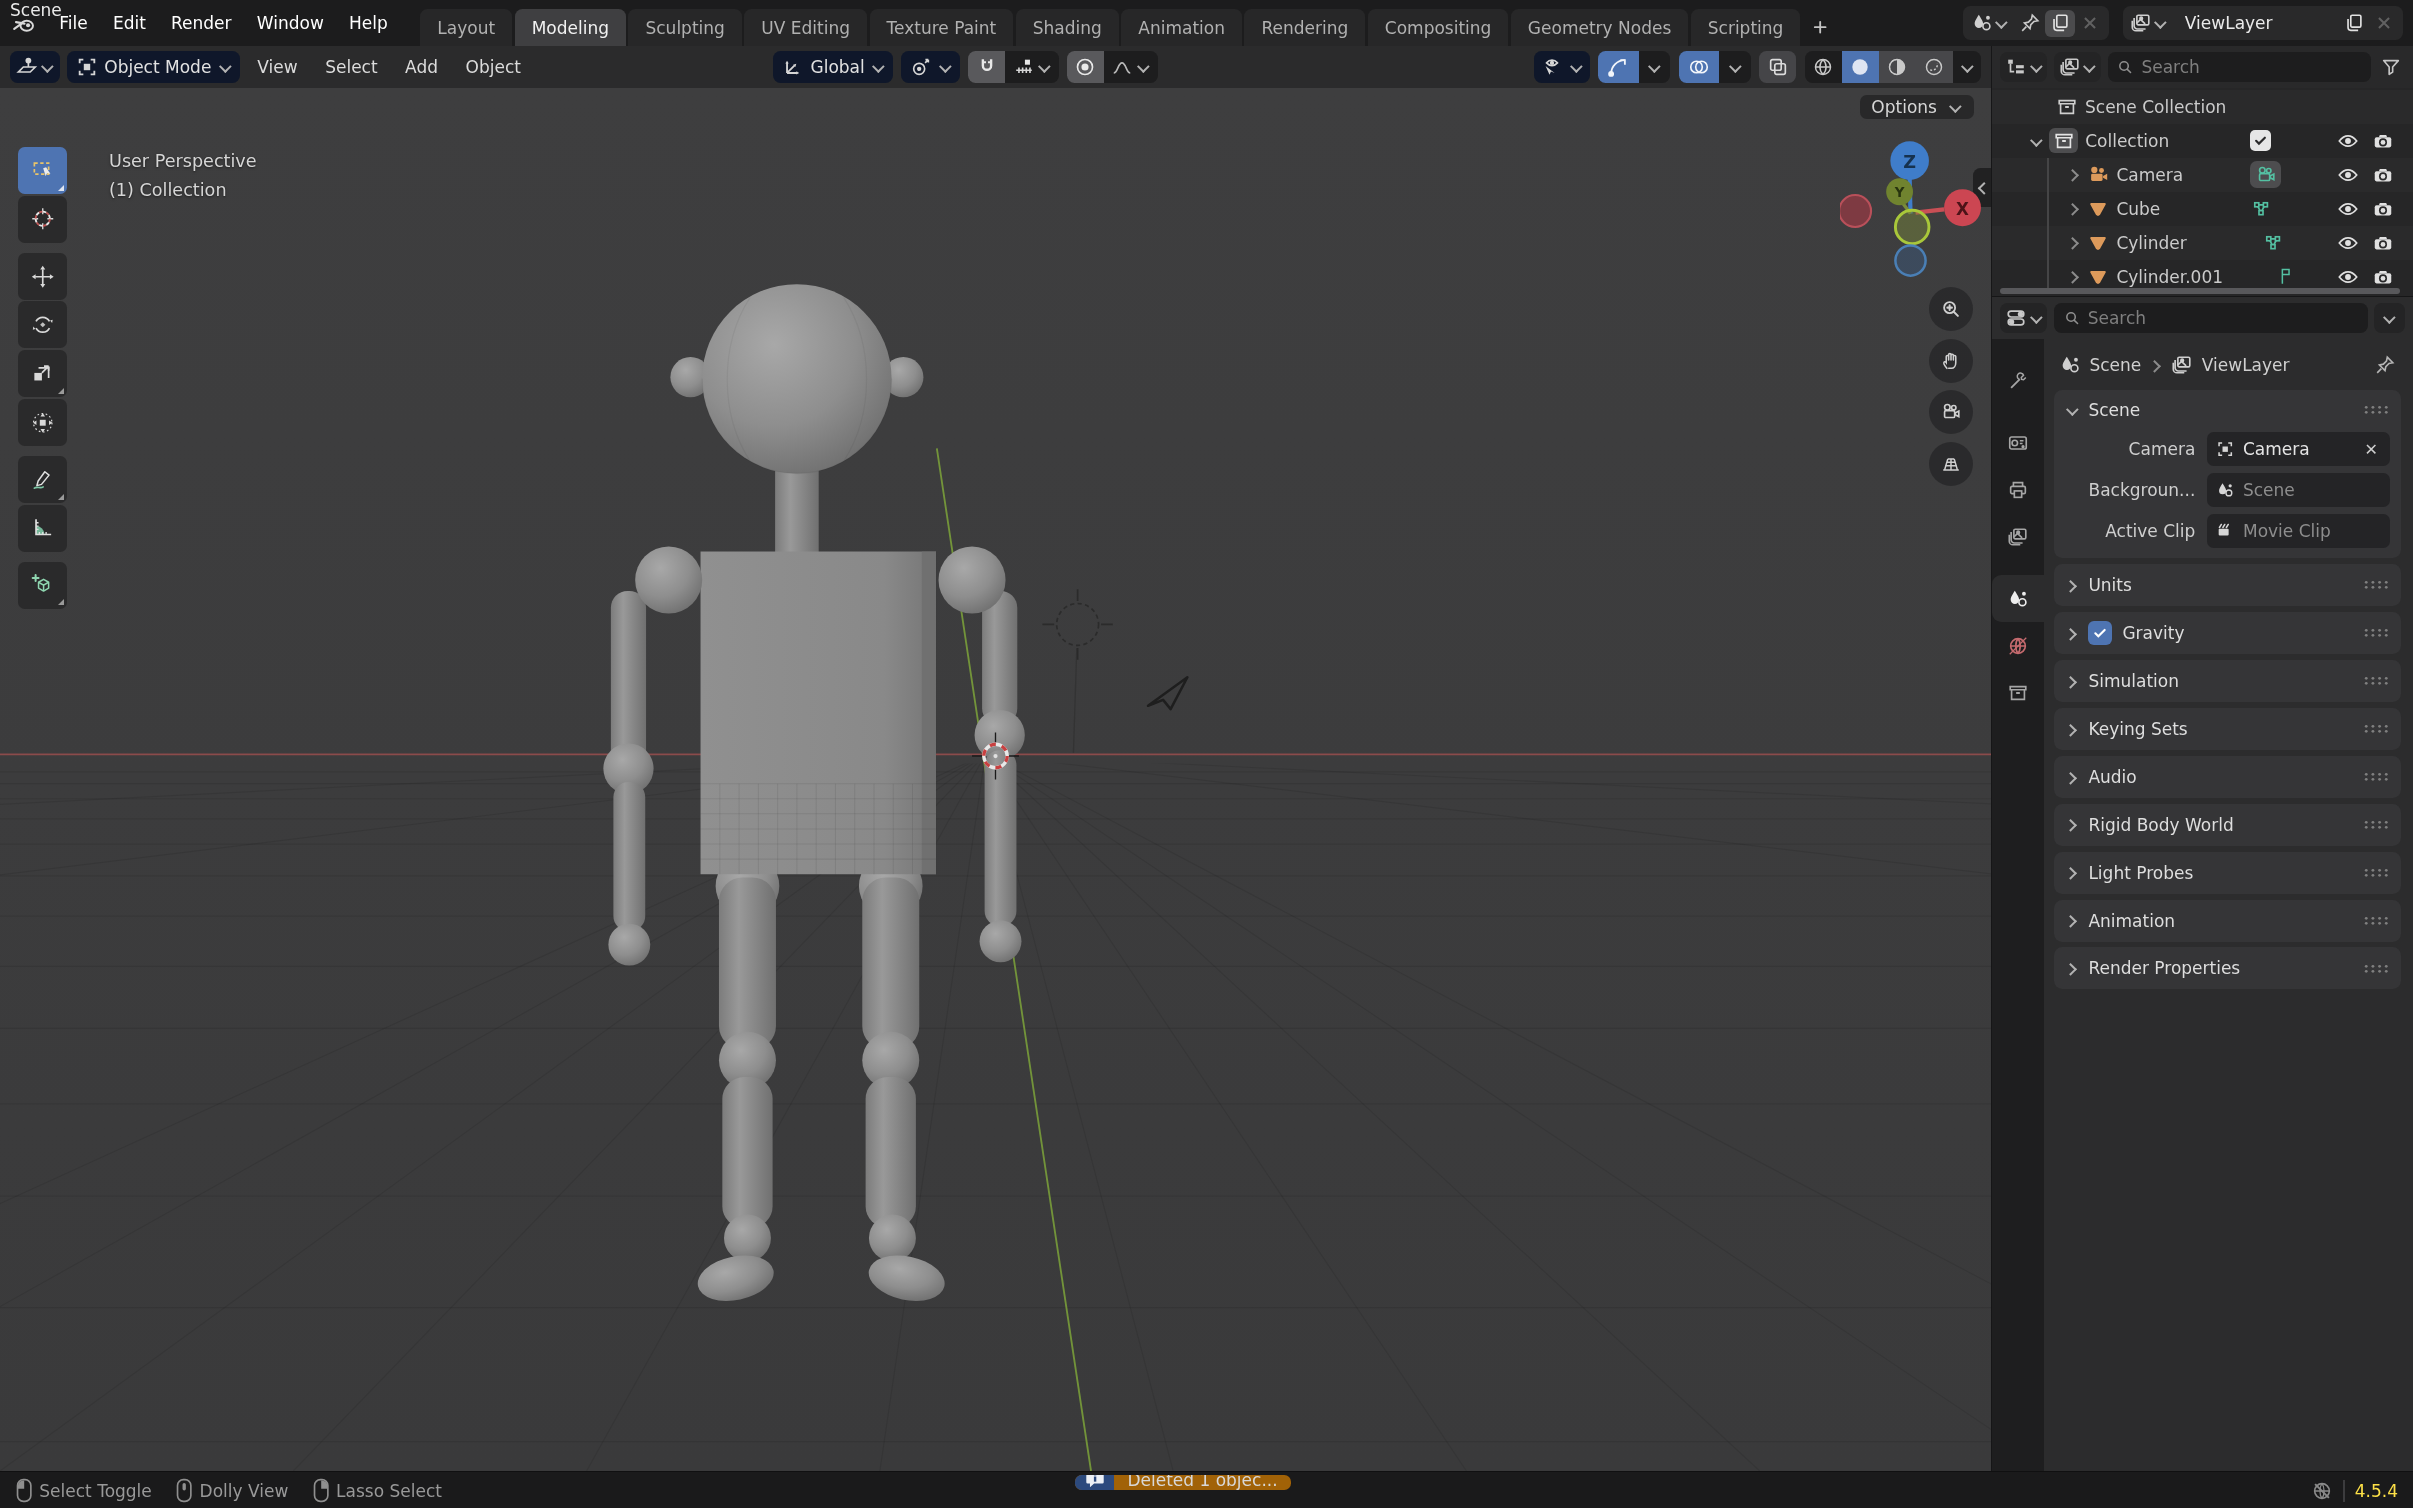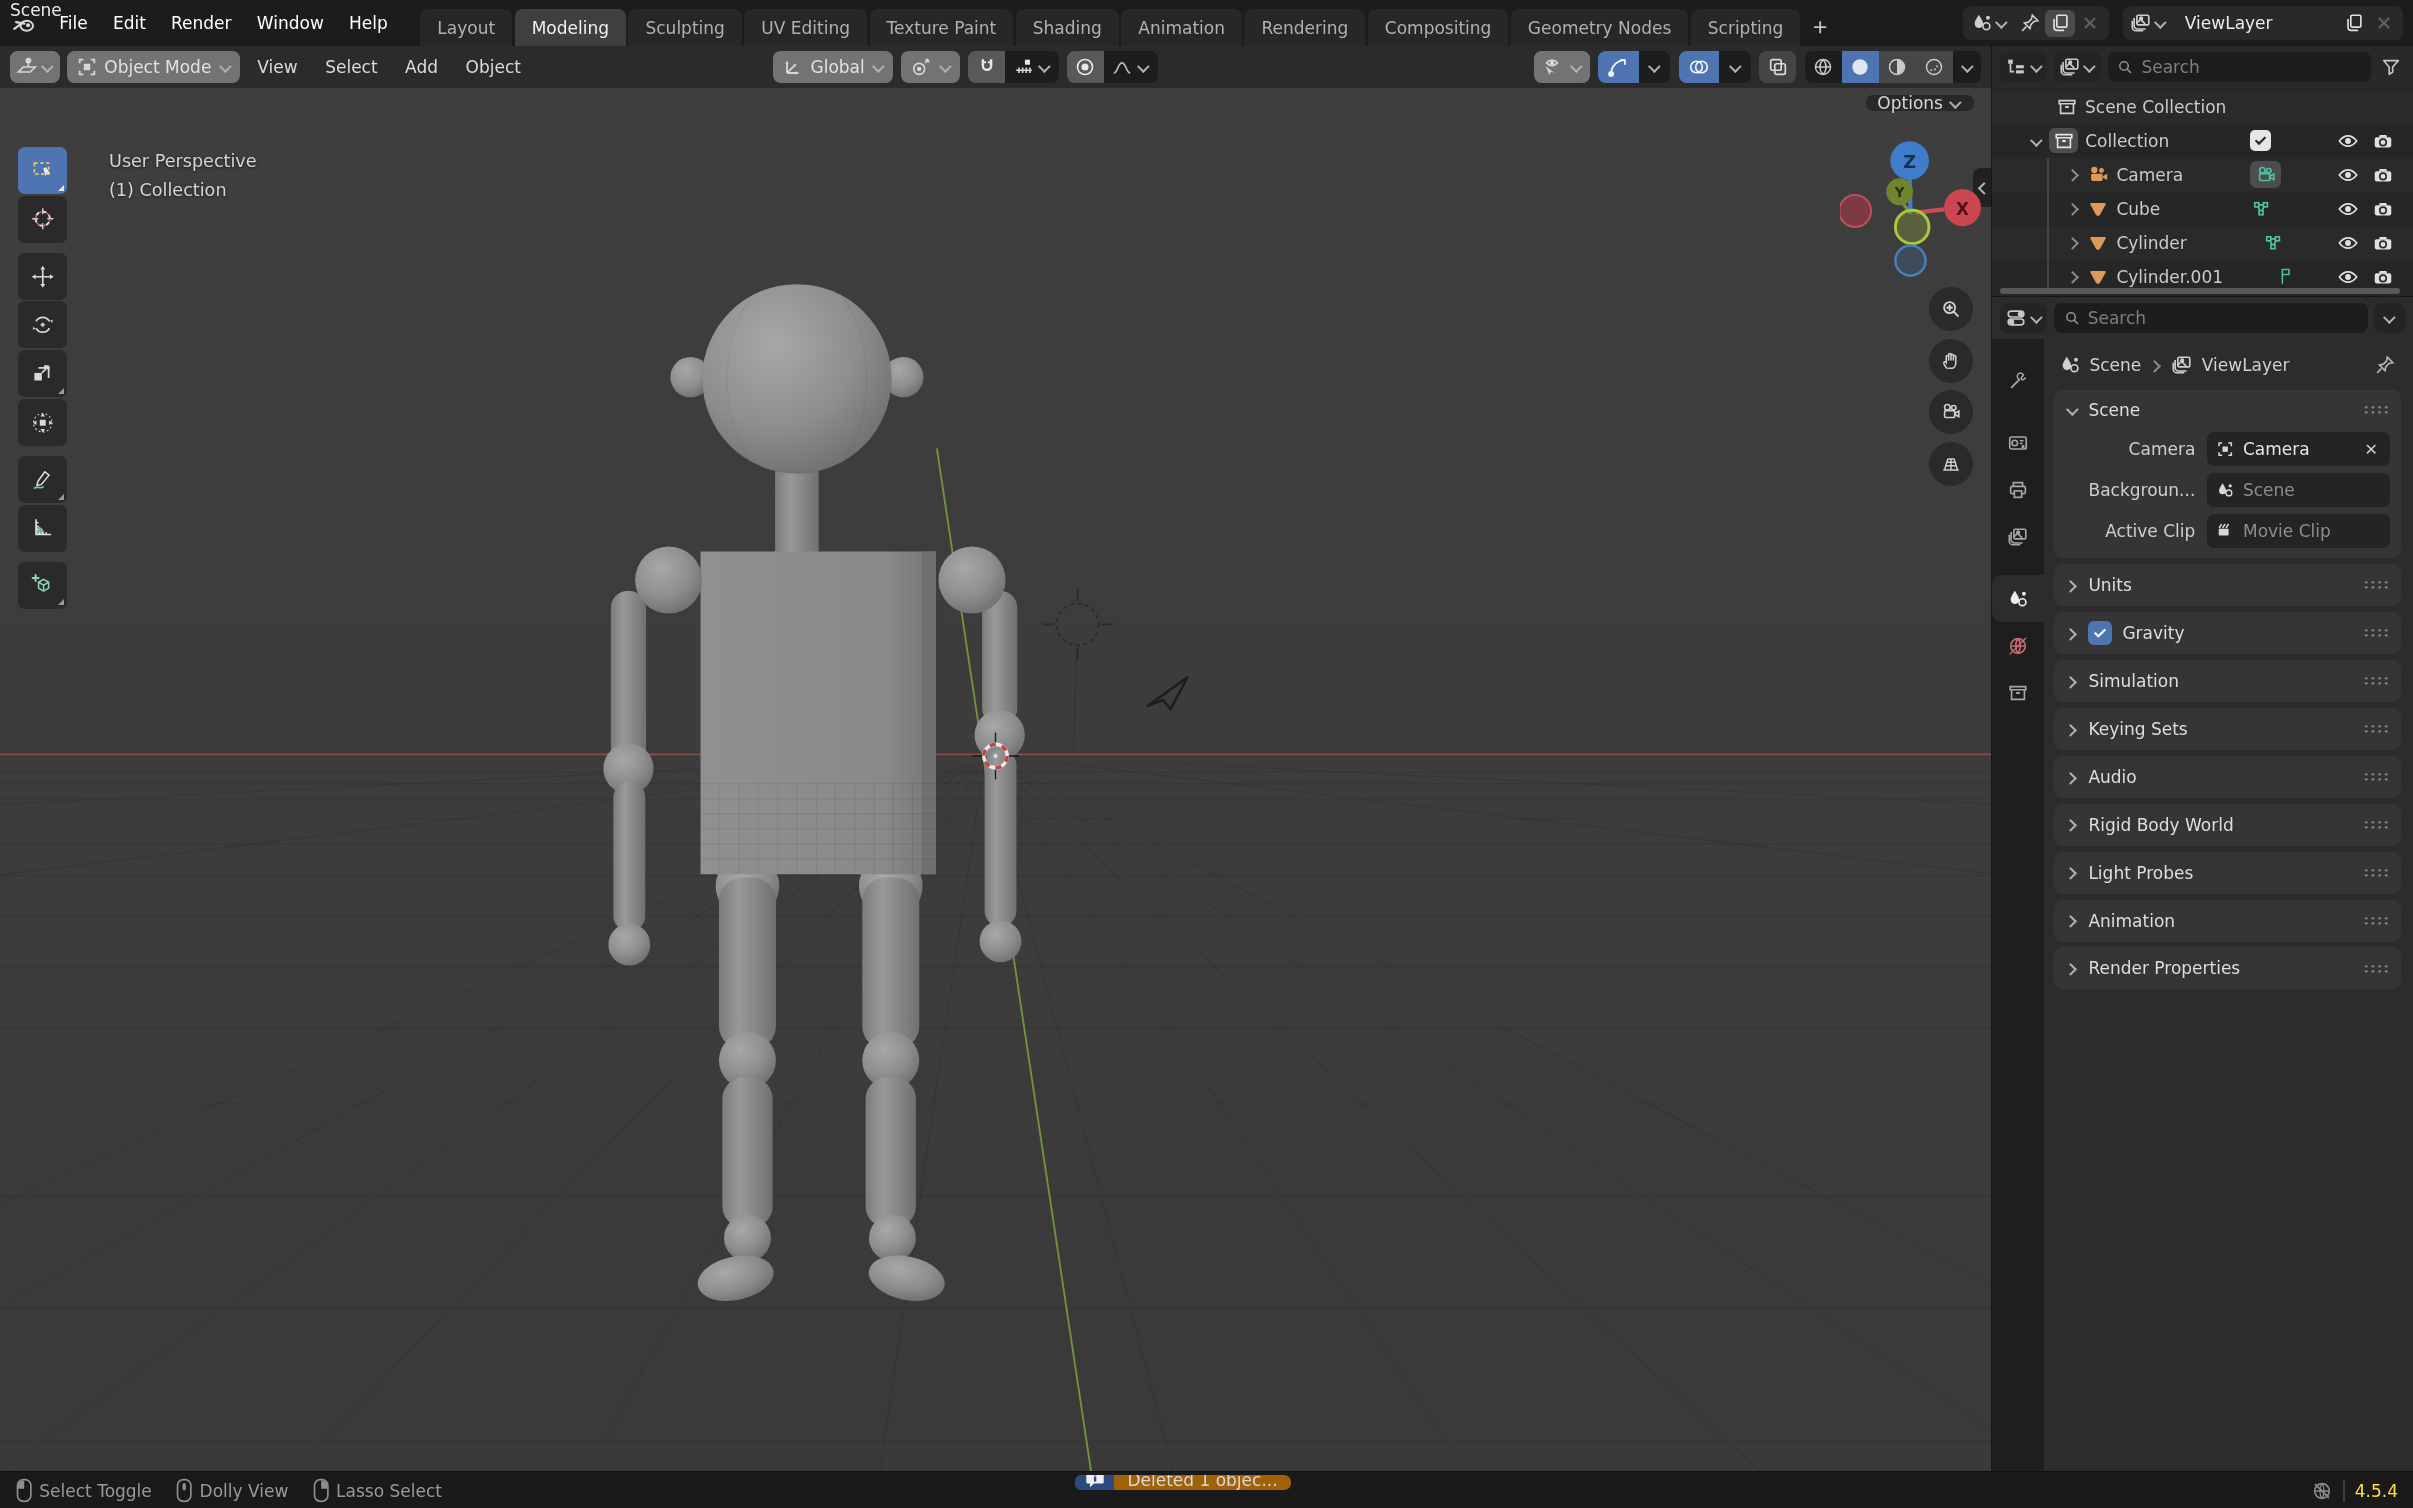--- a/index.html
+++ b/index.html
@@ -30,35 +30,35 @@
 .sel-label{padding:0 10px;color:#eaeaea;white-space:nowrap}
 .sel-label.scene{min-width:85px}
 .sel-label.vl{min-width:164px}
 .sel-ic{display:flex;align-items:center;justify-content:center;width:30px;height:27px;border-radius:5.9px;color:#c9c9c9}
 .sel-ic.boxed{background:#4b4b4d}
 .sel-ic.dim{opacity:.35}
 
 .main{display:flex;height:1425px}
 .vp-col{width:1991px;display:flex;flex-direction:column}
 .vp-header{height:42px;background:#2b2b2c;display:flex;align-items:center;padding:0 10px;gap:7.5px}
-.pill{display:flex;align-items:center;background:#737373;border-radius:7.5px;height:32px;padding:0 8.4px;gap:6.7px;color:#e2e2e2;white-space:nowrap}
+.pill{display:flex;align-items:center;background:#0f172a;border-radius:7.5px;height:32px;padding:0 8.4px;gap:6.7px;color:#e2e2e2;white-space:nowrap}
 .pill.sm{height:30px;padding:0 5px;gap:1.7px;background:#242425;color:#c9c9c9}
 .hmenu{padding:0 10px;color:#dcdcdc}
 .grp{display:flex;align-items:stretch;background:#1d1d1e;border-radius:7.5px;height:32px;overflow:hidden}
 .seg{display:flex;align-items:center;justify-content:center;padding:0 7.5px;gap:3.4px;color:#d6d6d6}
 .seg.on{background:#59595c}
 .seg.blue{background:#4e74b2;color:#f0f3f8}
 .seg.lt{background:#47474a}
 .center-grp{display:flex;gap:8px;margin-left:235px}
 .right-grp{display:flex;gap:8.4px;margin-left:auto}
 
 .vp-canvas{position:relative;flex:1;background:linear-gradient(#3e3e3f,#3a3a3b);overflow:hidden}
 .scene{position:absolute;inset:0;width:100%;height:100%}
 .vp-text{position:absolute;left:109px;top:59px;font-size:17.6px;color:#d6d6d6;line-height:29px;text-shadow:0 0.8px 2.5px rgba(0,0,0,.55)}
-.options-btn{position:absolute;right:17px;top:6.7px;height:16px;display:flex;align-items:center;gap:6px;padding:0 11.7px;background:rgba(32,32,33,.72);border-radius:6.7px;color:#d6d6d6}
+.options-btn{position:absolute;right:17px;top:6.7px;height:24px;display:flex;align-items:center;gap:12px;padding:0 11.7px;background:rgba(32,32,33,.72);border-radius:6.7px;color:#d6d6d6}
 .collapse-handle{position:absolute;right:0;top:80px;width:18.4px;height:39px;background:#212122;border-radius:7.5px 0 0 7.5px;display:flex;align-items:center;justify-content:center;color:#b5b5b5}
 .nav-gizmo{position:absolute;right:10px;top:50px;width:141px;height:141px}
 .vp-tools{position:absolute;right:18.4px;top:199px;display:flex;flex-direction:column;gap:7.5px}
 .vtool{width:44px;height:44px;border-radius:50%;background:rgba(28,28,29,.55);display:flex;align-items:center;justify-content:center;color:#cfcfcf}
 
 .toolbar{position:absolute;left:18.4px;top:59px;display:flex;flex-direction:column;gap:1.7px}
 .tbtn{width:49px;height:47px;background:rgba(41,41,42,.95);display:flex;align-items:center;justify-content:center;position:relative;border-radius:6.7px}
 .tbtn.active{background:#4e74b2}
 .tbtn.gap{margin-top:8.4px}
 .tbtn.tri::after{content:"";position:absolute;right:3.4px;bottom:3.4px;border-left:6.7px solid transparent;border-bottom:6.7px solid #9a9a9a}

